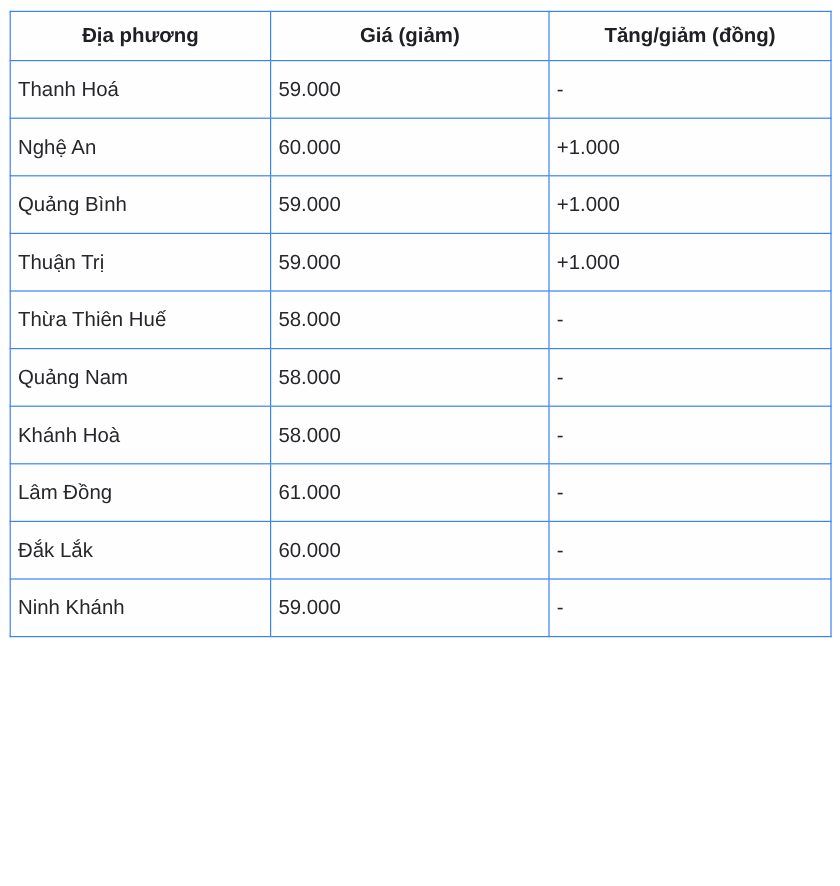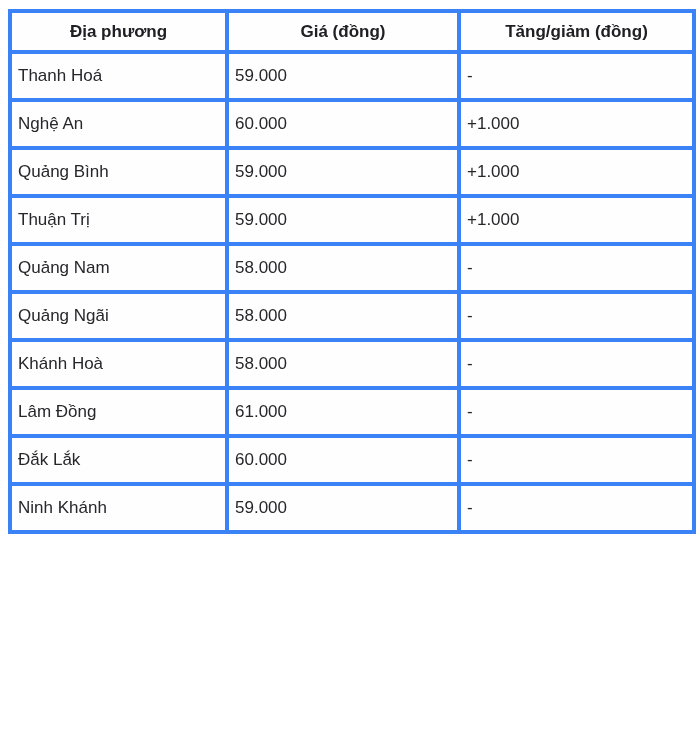--- a/index.html
+++ b/index.html
@@ -15,21 +15,21 @@
     padding: 9px 8px;
   }
   table.price-table {
     border-collapse: collapse;
     width: 684px;
     table-layout: fixed;
     background: #fffeff;
   }
   table.price-table th,
   table.price-table td {
-    border: 4px solid #3b82f6;
+    border: 1px solid #3b82f6;
     vertical-align: middle;
     font-size: 17px;
     color: #27272b;
     padding: 0 6px;
     overflow: hidden;
     white-space: nowrap;
   }
   table.price-table th {
     height: 41px;
     font-weight: bold;
@@ -49,21 +49,21 @@
 <div class="page">
   <table class="price-table">
     <colgroup>
       <col class="c1">
       <col class="c2">
       <col class="c3">
     </colgroup>
     <thead>
       <tr>
         <th>Địa phương</th>
-        <th>Giá (đồng)</th>
+        <th>Giá (giảm)</th>
         <th>Tăng/giảm (đồng)</th>
       </tr>
     </thead>
     <tbody id="table-body">
 
   <tr>
     <td>Thanh Hoá</td>
     <td>59.000</td>
     <td>-</td>
   </tr>
@@ -80,32 +80,32 @@
     <td>59.000</td>
     <td>+1.000</td>
   </tr>
 
   <tr>
     <td>Thuận Trị</td>
     <td>59.000</td>
     <td>+1.000</td>
   </tr>
 
+  <tr>
+    <td>Thừa Thiên Huế</td>
+    <td>58.000</td>
+    <td>-</td>
+  </tr>
 
   <tr>
     <td>Quảng Nam</td>
     <td>58.000</td>
     <td>-</td>
   </tr>
 
-  <tr>
-    <td>Quảng Ngãi</td>
-    <td>58.000</td>
-    <td>-</td>
-  </tr>
 
 
   <tr>
     <td>Khánh Hoà</td>
     <td>58.000</td>
     <td>-</td>
   </tr>
 
   <tr>
     <td>Lâm Đồng</td>

